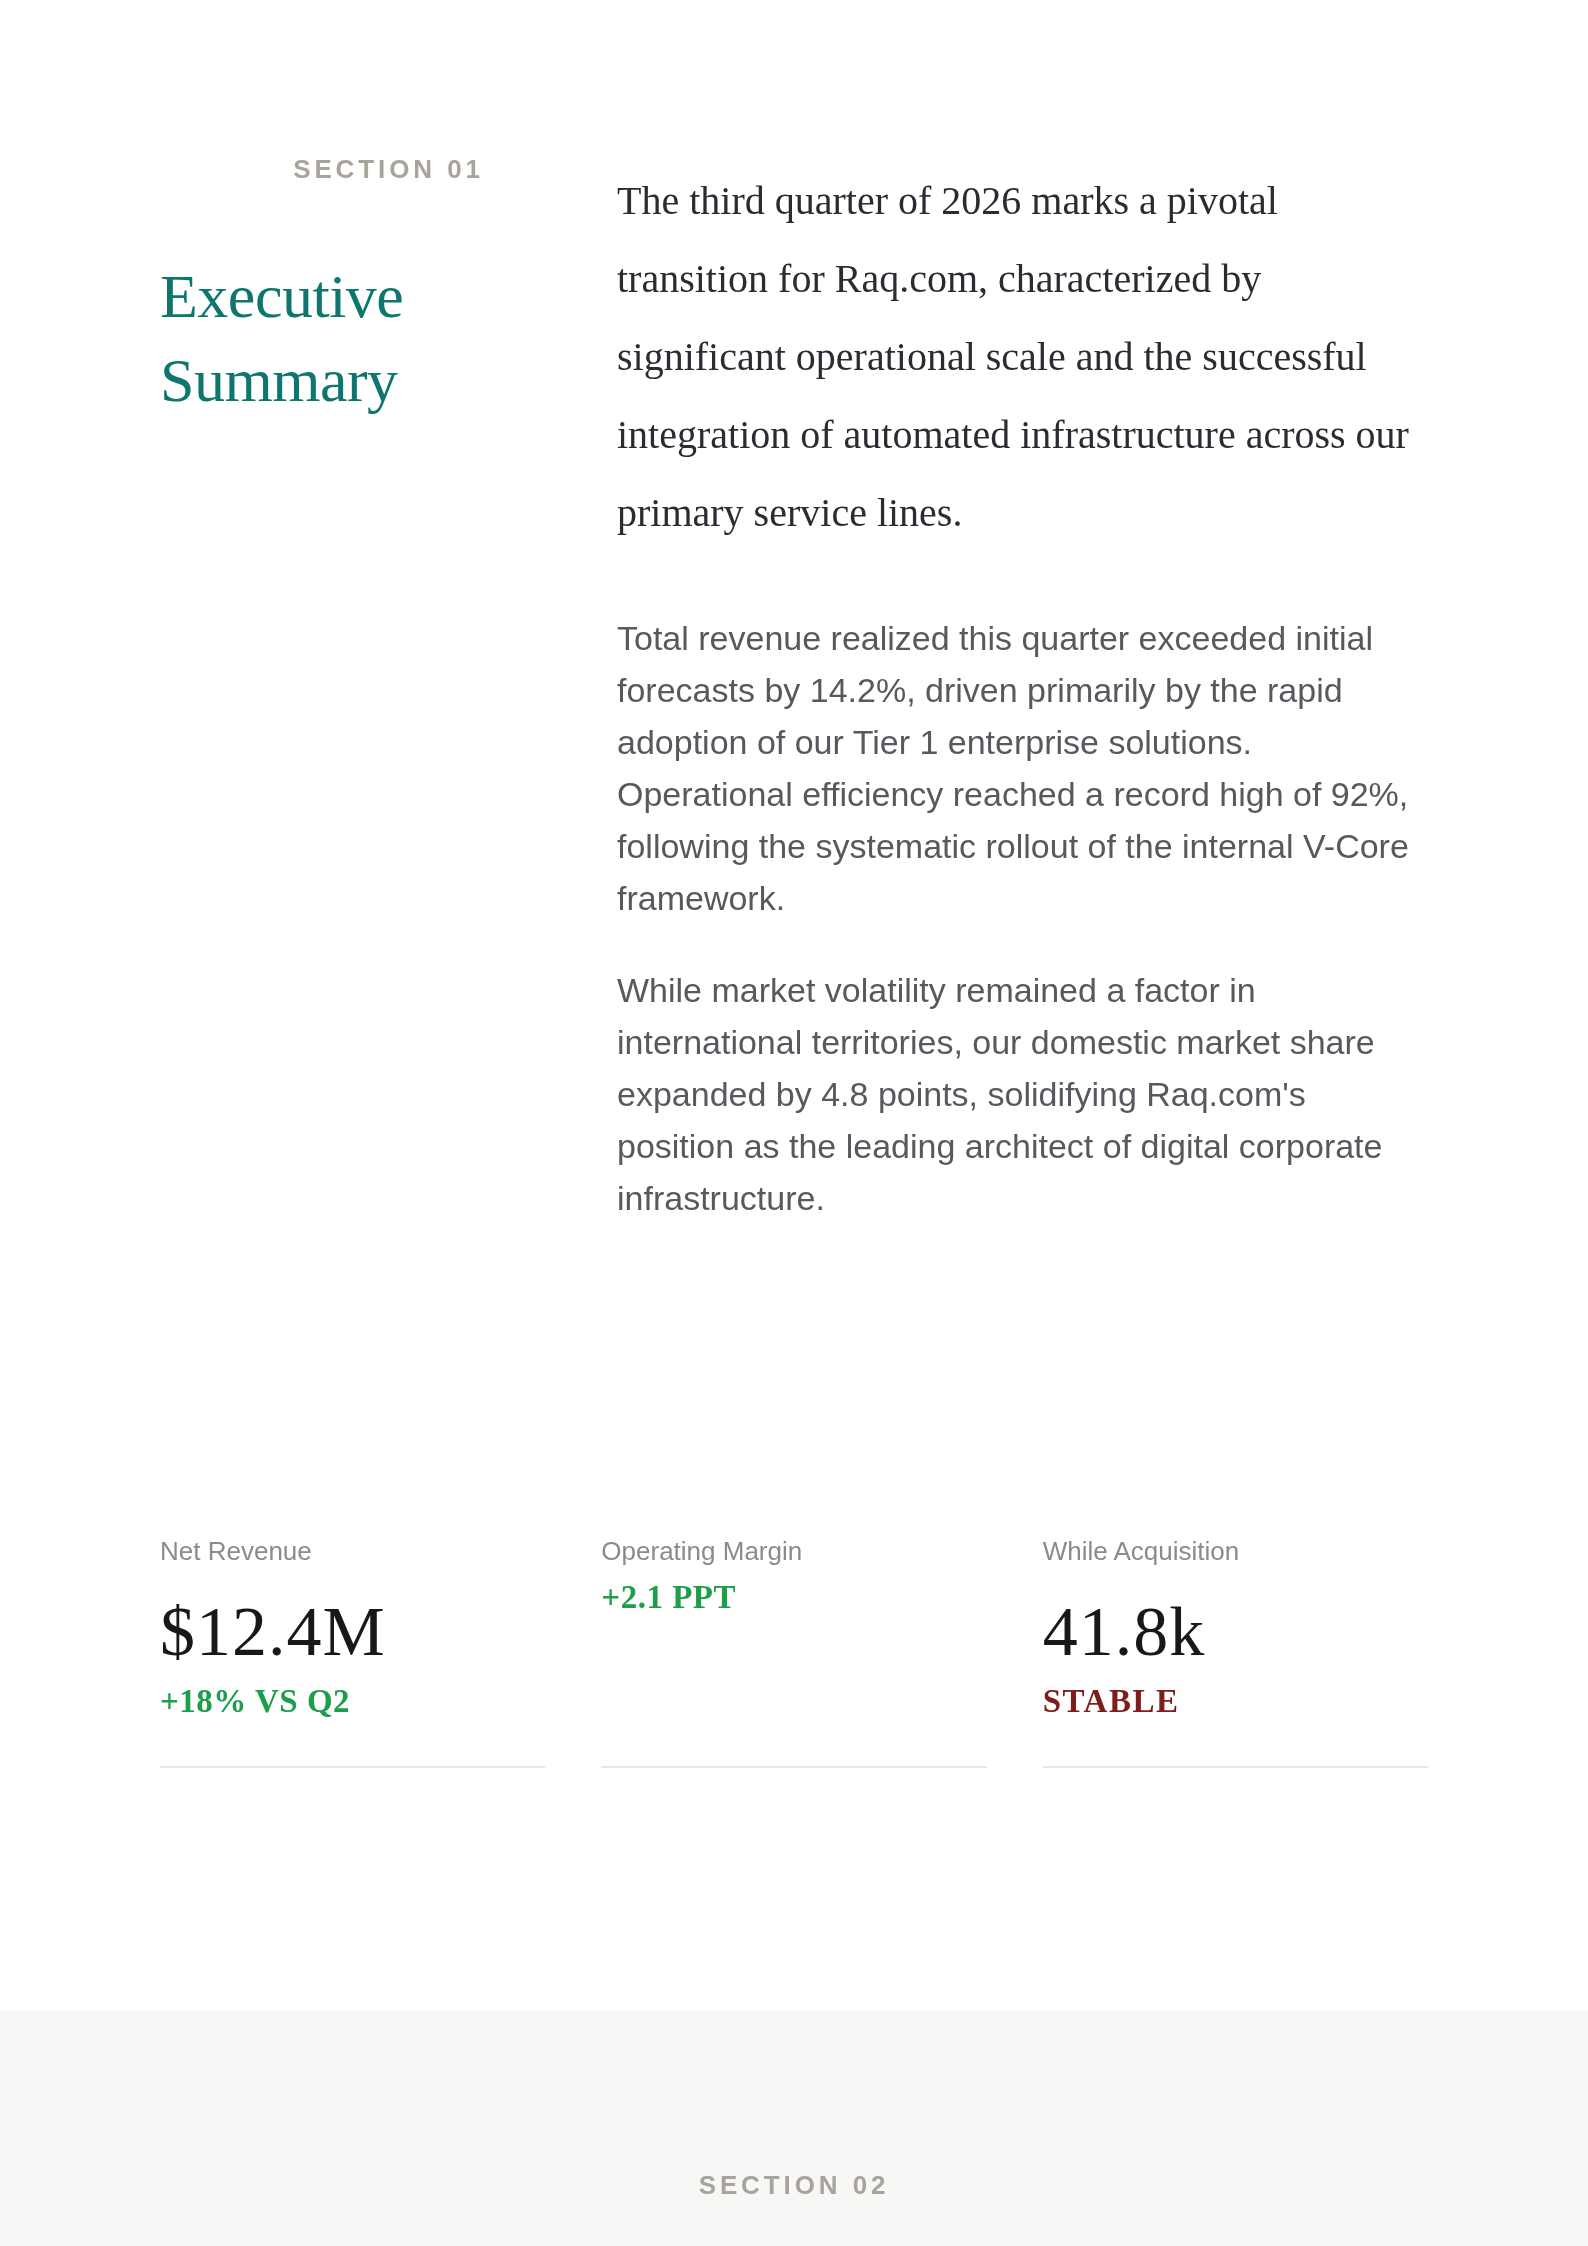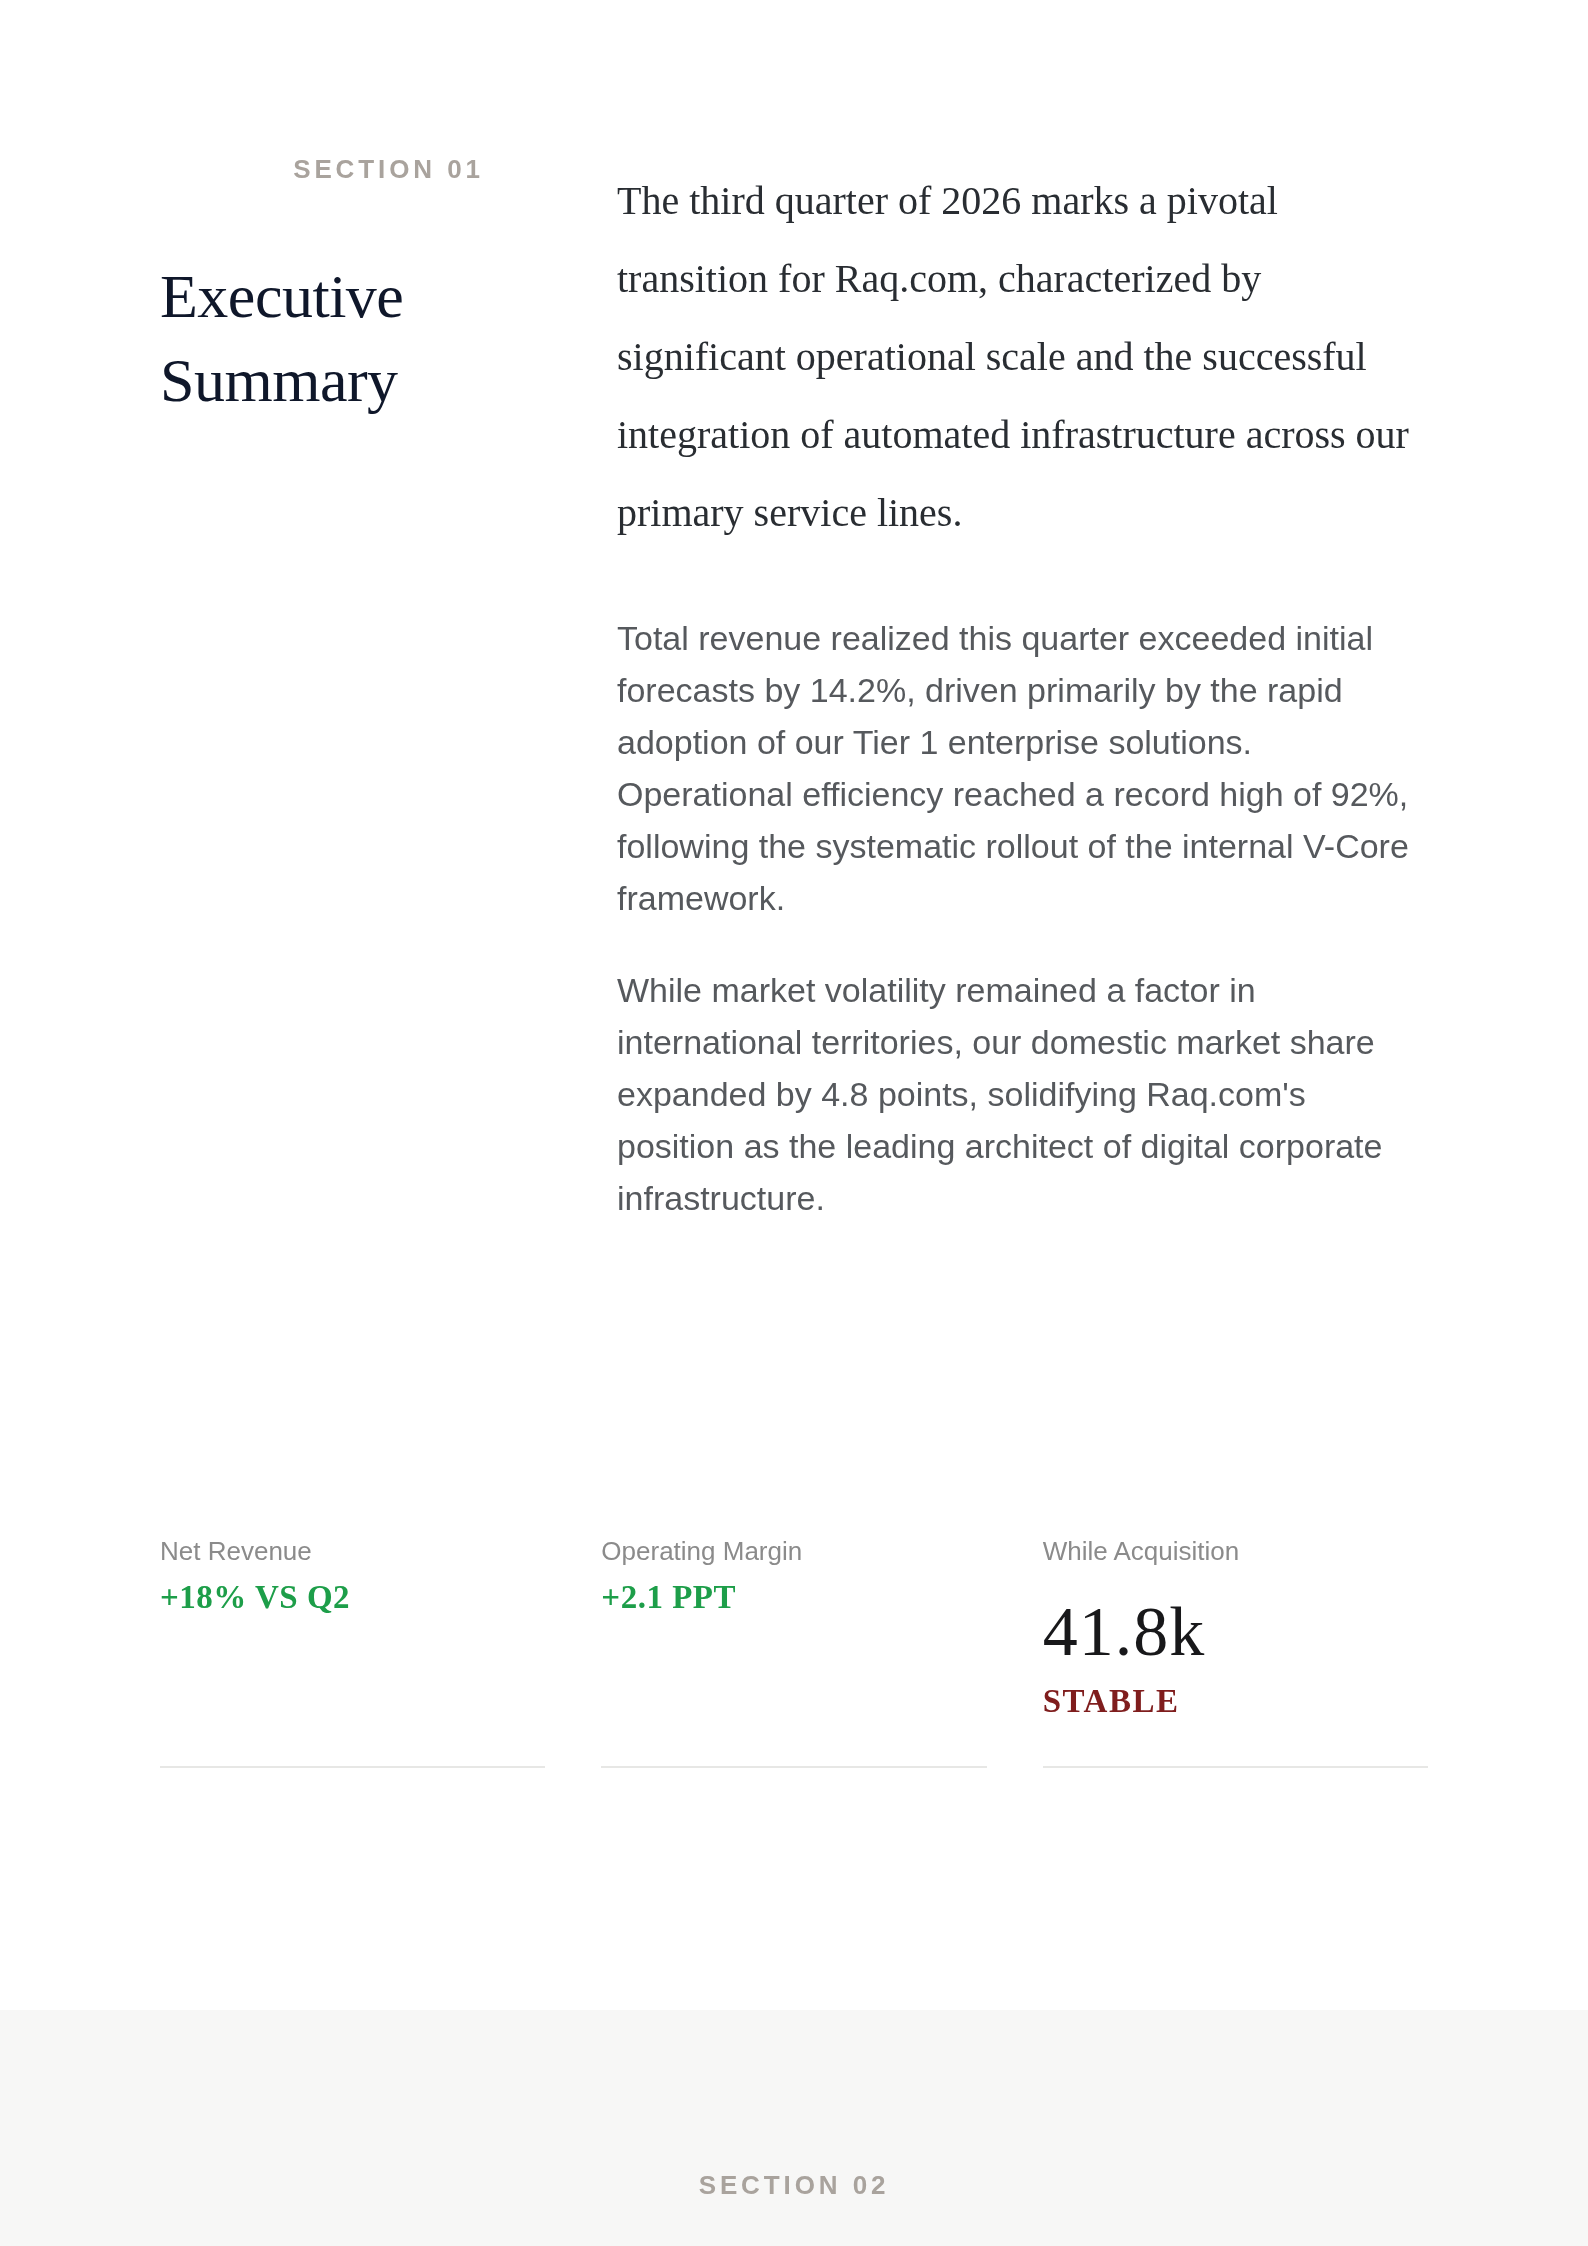--- a/index.html
+++ b/index.html
@@ -36,21 +36,21 @@
     flex: 0 0 457px;
     width: 457px;
   }
   .page-title {
     margin: 68px 0 0 0;
     font-family: "Liberation Serif", "DejaVu Serif", serif;
     font-weight: 500;
     font-size: 62px;
     line-height: 84px;
     letter-spacing: -0.5px;
-    color: #0f172a;
+    color: #0f766e;
   }
   .hero-right {
     flex: 1 1 auto;
     min-width: 0;
   }
   .lead {
     margin: 10px 0 0 0;
     font-family: "Liberation Serif", "DejaVu Serif", serif;
     font-weight: 400;
     font-size: 40px;
@@ -137,20 +137,21 @@
         <p class="body-para">While market volatility remained a factor in international territories, our domestic market share expanded by 4.8 points, solidifying Raq.com's position as the leading architect of digital corporate infrastructure.</p>
       </div>
 
     </div>
   </div>
 
   <div class="kpis">
 
     <div class="kpi">
       <div class="kpi-label">Net Revenue</div>
+      <div class="kpi-value">$12.4M</div>
       <div class="kpi-delta">+18% VS Q2</div>
     </div>
 
     <div class="kpi">
       <div class="kpi-label">Operating Margin</div>
       <div class="kpi-delta">+2.1 PPT</div>
     </div>
 
     <div class="kpi">
       <div class="kpi-label">While Acquisition</div>

